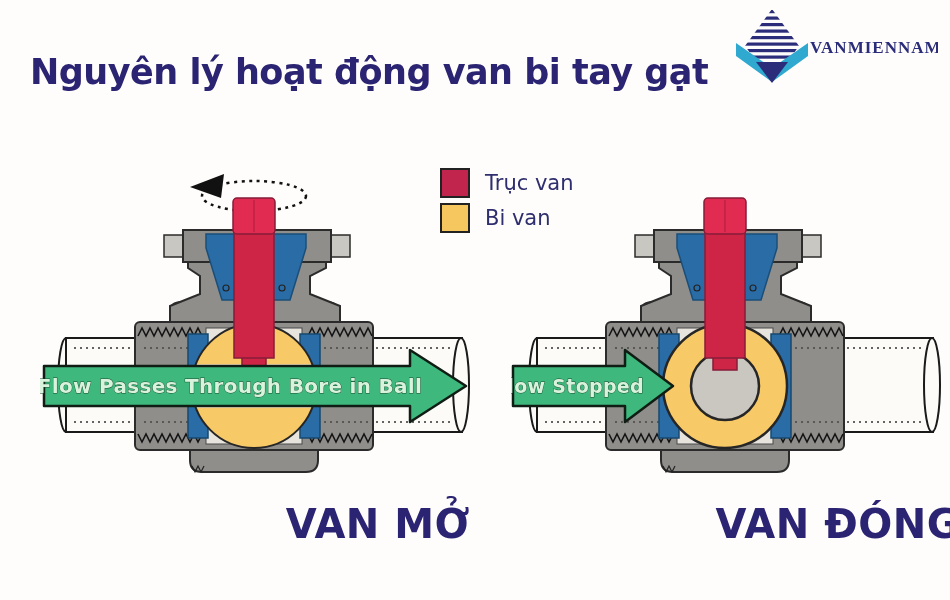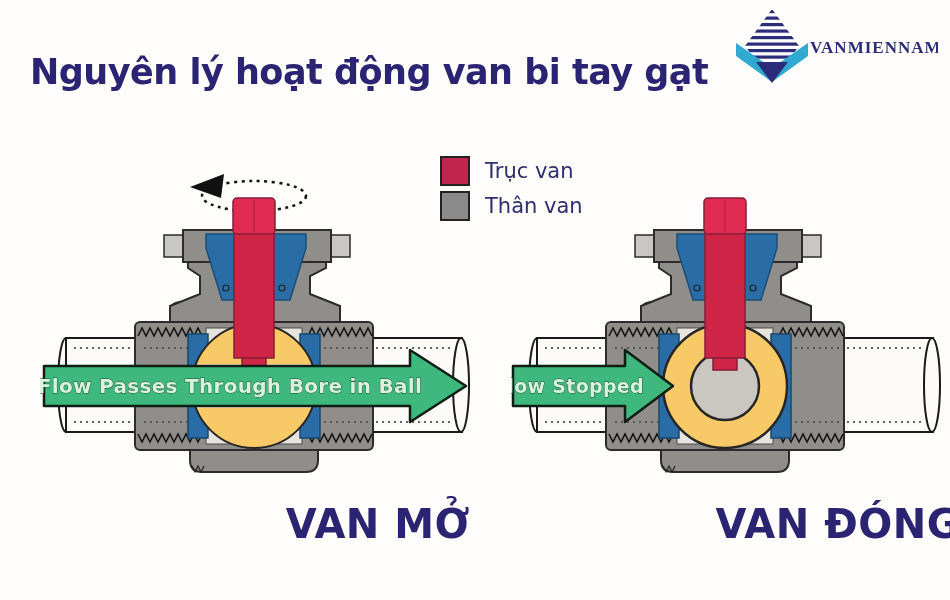--- a/index.html
+++ b/index.html
@@ -7,21 +7,21 @@
     width:950px;height:600px;position:relative;overflow:hidden;
     background:#fefdfb;
     font-family:"DejaVu Sans","Liberation Sans",sans-serif;
   }
   .page-title{
     position:absolute;left:30px;top:52px;
     font-size:35px;font-weight:bold;color:#2b2472;letter-spacing:-0.5px;
     white-space:nowrap;
   }
   .logo{position:absolute;left:718px;top:6px;width:220px;height:84px;}
-  .legend{position:absolute;left:440px;top:157px;}
+  .legend{position:absolute;left:440px;top:169px;}
   .legend-row{display:flex;align-items:center;margin-bottom:7px;height:28px;}
   .swatch{width:26px;height:26px;border:2px solid #222;margin-right:15px;flex:0 0 auto;}
   .sw0{background:#c1244c;}
   .sw1{background:#f6c75f;}
   .sw2{background:#8a8a8a;}
   .sw3{background:#16679f;}
   .legend-label{font-size:21px;color:#2f2e6e;}
   .valve-svg{position:absolute;width:430px;height:340px;top:160px;}
   .valve-open{left:40px;}
   .valve-closed{left:511px;}
@@ -66,22 +66,22 @@
   </g>
   <text x="92" y="47" font-family="Liberation Serif, serif" font-weight="bold" font-size="17" letter-spacing="1" fill="#2b2d7a">VANMIENNAM</text>
 </svg>
 
 <div class="legend">
   <div class="legend-row">
     <div class="swatch sw0"></div>
     <div class="legend-label">Trục van</div>
   </div>
   <div class="legend-row">
-    <div class="swatch sw2"></div>
-    <div class="legend-label">Thân van</div>
+    <div class="swatch sw1"></div>
+    <div class="legend-label">Bi van</div>
   </div>
 </div>
 
 <svg class="valve-svg valve-open" viewBox="0 0 430 340">
   <defs>
     <clipPath id="boreL">
         <circle cx="214" cy="226" r="61"></circle>
       </clipPath>
   </defs>
 

